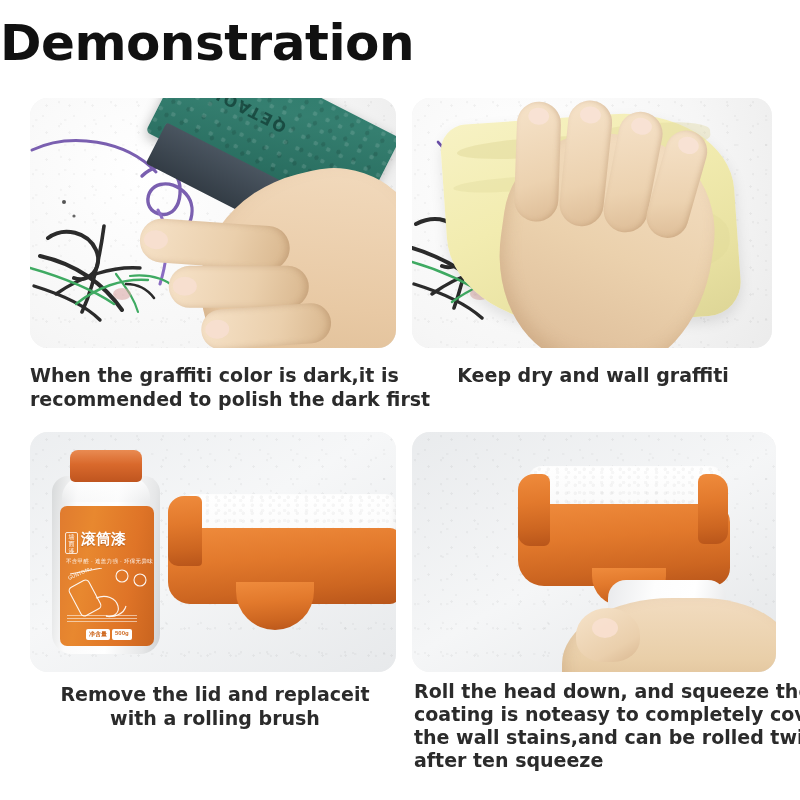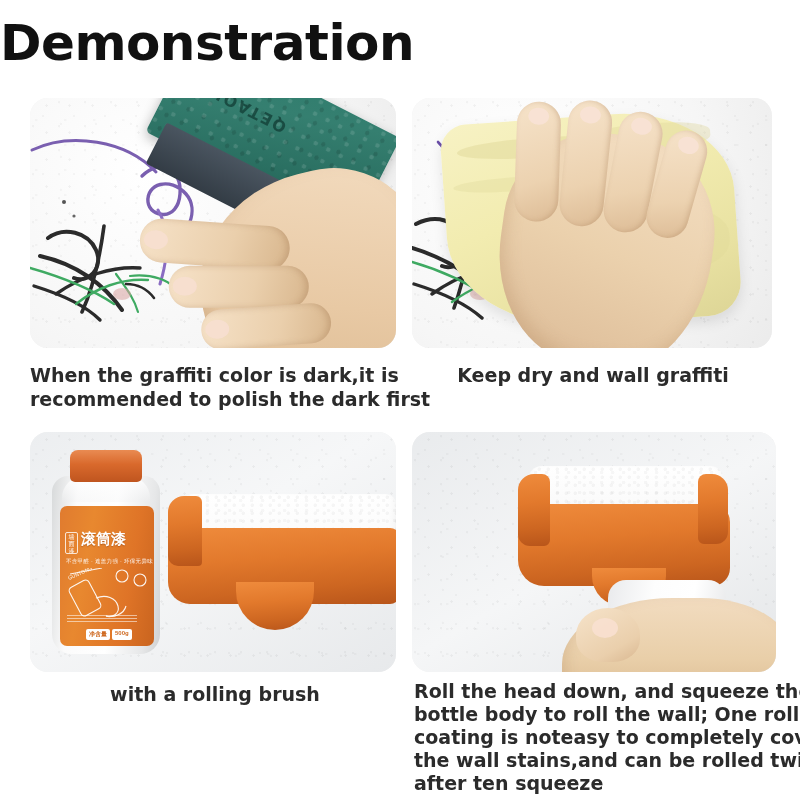--- a/index.html
+++ b/index.html
@@ -470,22 +470,22 @@
 <div class="caption" id="caption-1">
   <span class="ln">When the graffiti color is dark,it is</span>
   <span class="ln">recommended to polish the dark first</span>
 </div>
 
 <div class="caption" id="caption-2">
   <span class="ln">Keep dry and wall graffiti</span>
 </div>
 
 <div class="caption" id="caption-3">
+  <span class="ln">Remove the lid and replaceit</span>
   <span class="ln">with a rolling brush</span>
 </div>
 
 <div class="caption" id="caption-4">
   <span class="ln">Roll the head down, and squeeze the</span>
-  <span class="ln">bottle body to roll the wall; One roll</span>
   <span class="ln">coating is noteasy to completely cover</span>
   <span class="ln">the wall stains,and can be rolled twice</span>
   <span class="ln">after ten squeeze</span>
 </div>
 
 </body></html>

